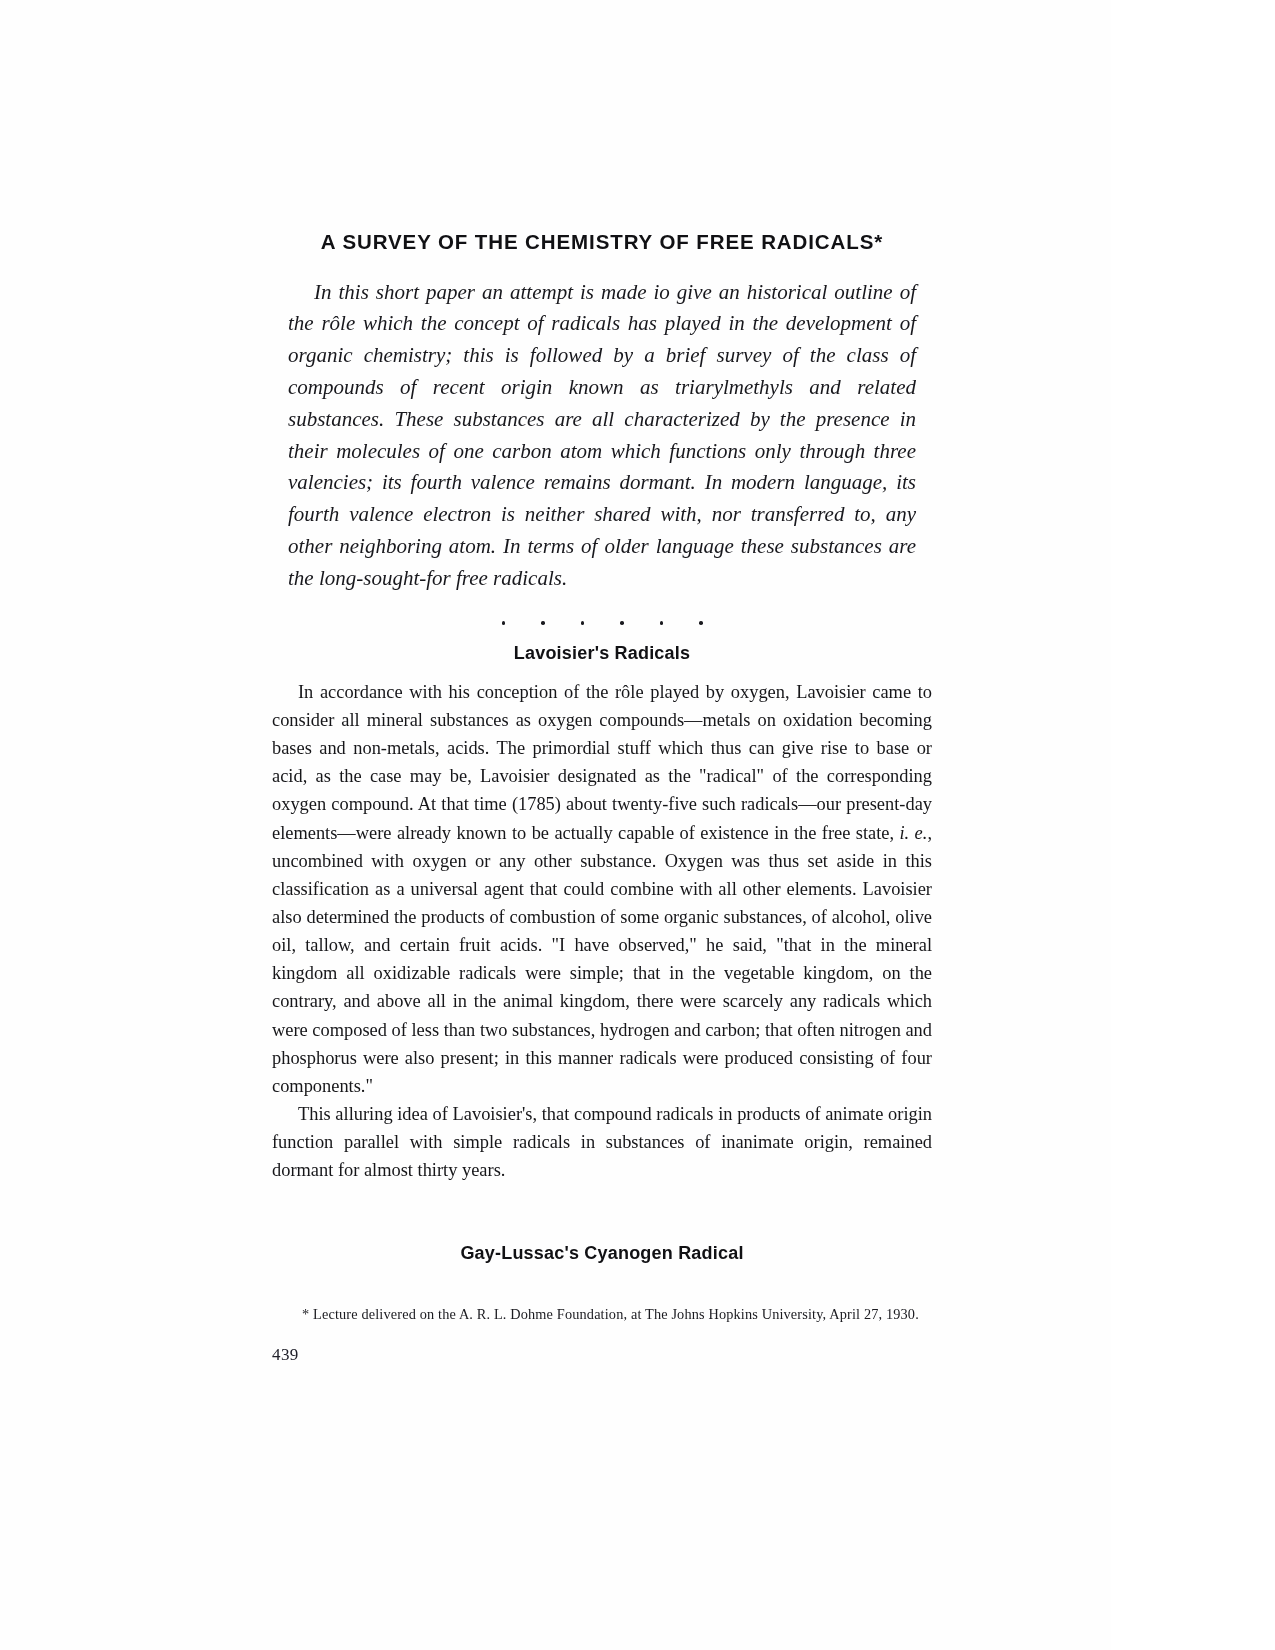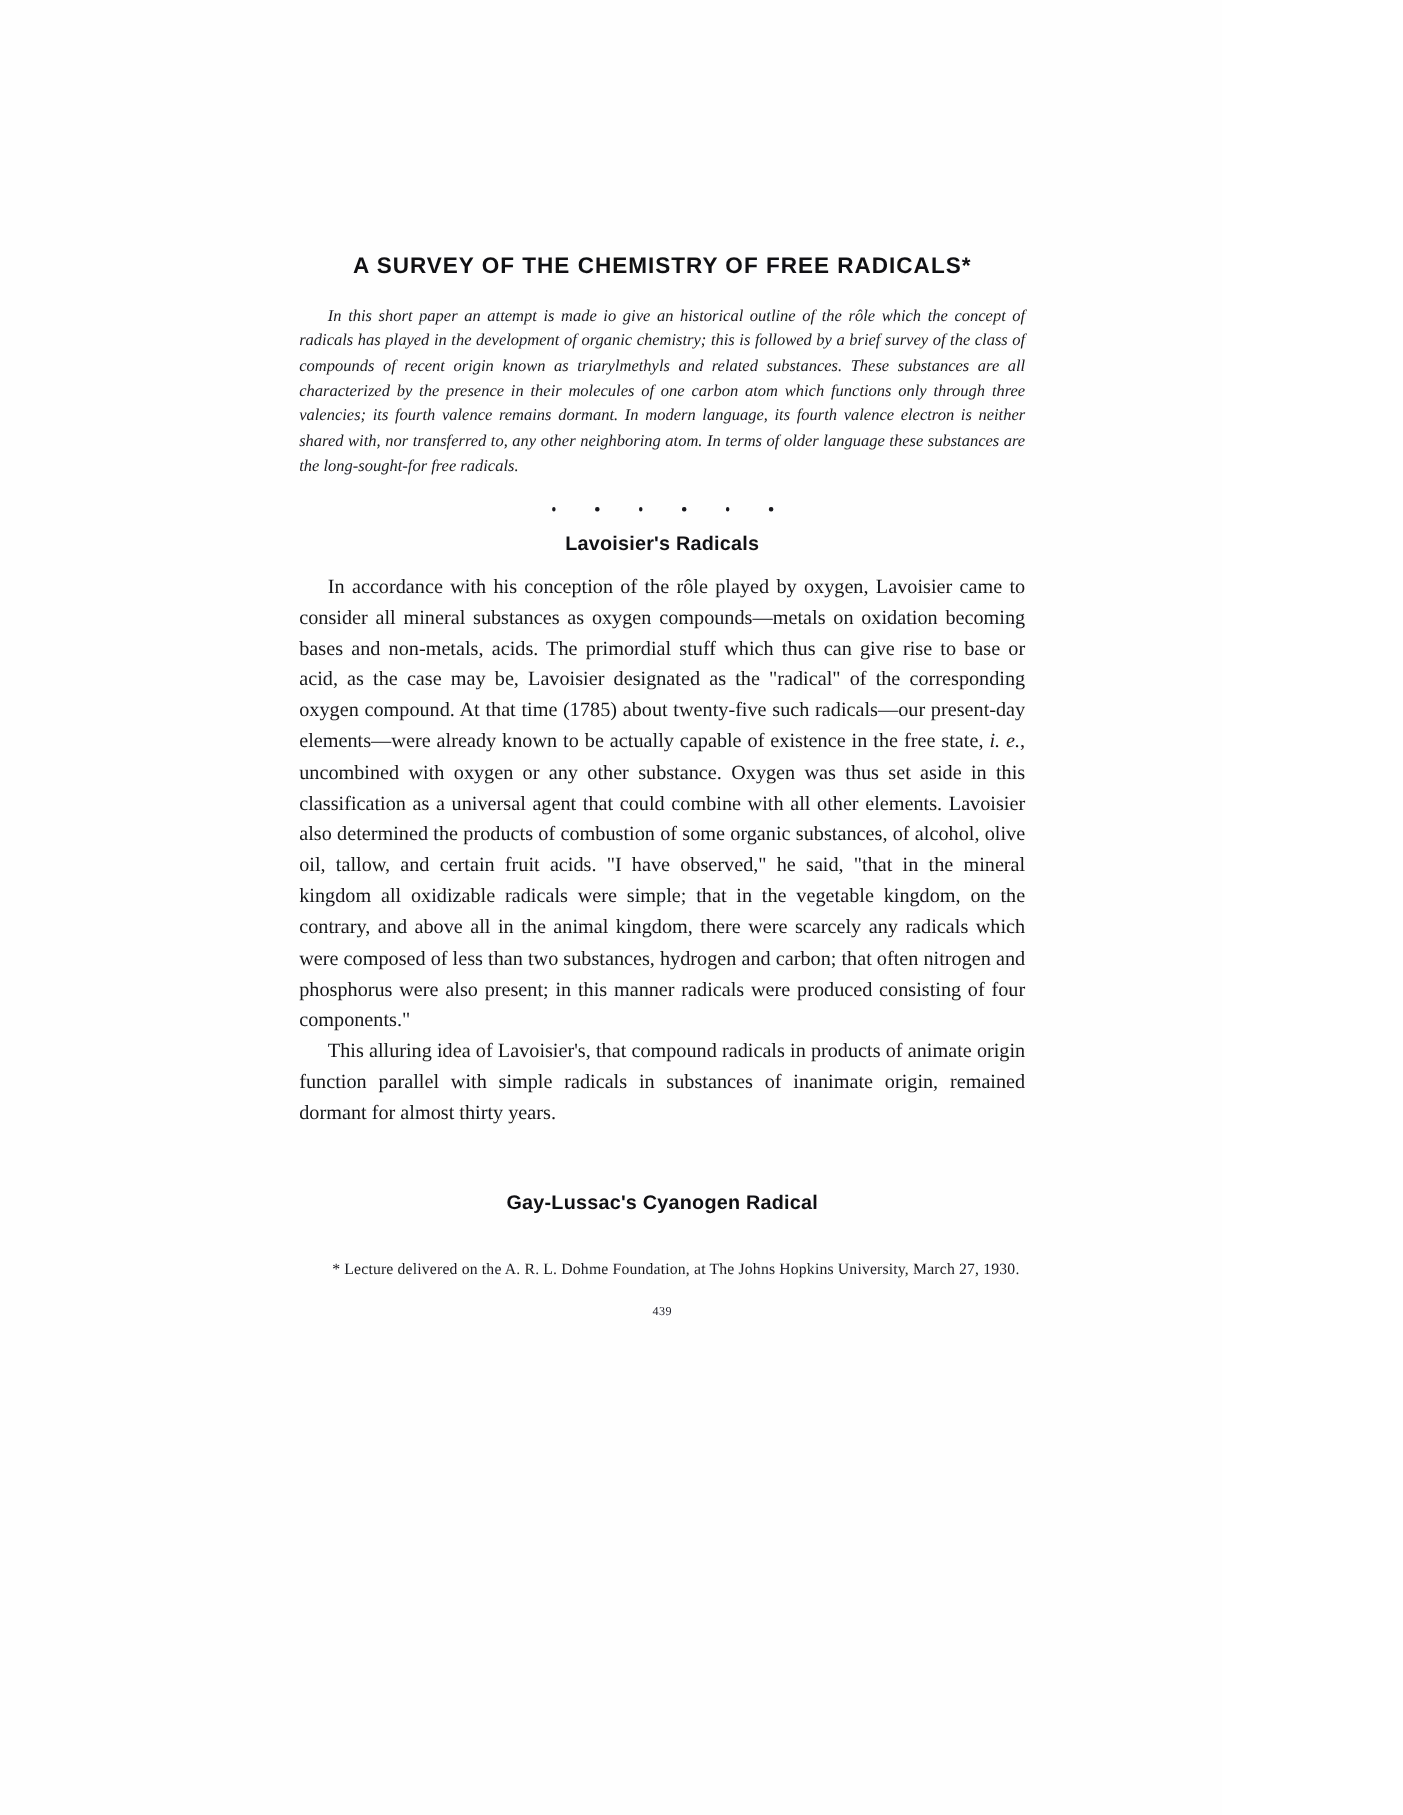--- a/index.html
+++ b/index.html
@@ -52,25 +52,25 @@
     font-size: 14.6px;
     font-variant: small-caps;
     letter-spacing: 0.7px;
     color: #1a1a1f;
     margin: 0 0 26px 0;
   }
 
   
   .abstract {
     font-style: italic;
-    font-size: 15px;
+    font-size: 21px;
     line-height: 1.515;
     text-align: justify;
     text-justify: inter-word;
-    margin: 0;
+    margin: 16px;
     color: #18181d;
     hyphens: none;
   }
   .abstract .lead-indent { padding-left: 26px; }
 
   
   .ornament {
     text-align: center;
     margin: 18px 0 16px 0;
     height: 14px;
@@ -118,22 +118,22 @@
     line-height: 1.5;
     text-align: justify;
     color: #1a1a1f;
     margin: 0;
     letter-spacing: 0.15px;
   }
   .footnote .fn-indent { padding-left: 30px; }
 
   
   .page-number {
-    text-align: center;
-    font-size: 11px;
+    text-align: left;
+    font-size: 17px;
     color: #20202a;
     margin-top: 20px;
     letter-spacing: 0.4px;
   }
 </style>
 </head>
 <body>
 
 <div id="page-sheet">
   <div id="text-block">
@@ -151,18 +151,18 @@
 
     <p class="body-par"><span class="par-indent"></span><span>In accordance with his conception of the rôle played by oxygen, Lavoisier came to consider all mineral substances as oxygen compounds—metals on oxidation becoming bases and non-metals, acids.  The primordial stuff which thus can give rise to base or acid, as the case may be, Lavoisier designated as the "radical" of the corresponding oxygen compound.  At that time (1785) about twenty-five such radicals—our present-day elements—were already known to be actually capable of existence in the free state, </span><i>i. e.</i><span>, uncombined with oxygen or any other substance.  Oxygen was thus set aside in this classification as a universal agent that could combine with all other elements.  Lavoisier also determined the products of combustion of some organic substances, of alcohol, olive oil, tallow, and certain fruit acids.  "I have observed," he said, "that in the mineral kingdom all oxidizable radicals were simple; that in the vegetable kingdom, on the contrary, and above all in the animal kingdom, there were scarcely any radicals which were composed of less than two substances, hydrogen and carbon;  that often nitrogen and phosphorus were also present;  in this manner radicals were produced consisting of four components."</span></p>
 
     <p class="body-par"><span class="par-indent"></span><span>This alluring idea of Lavoisier's, that compound radicals in products of animate origin function parallel with simple radicals in substances of inanimate origin, remained dormant for almost thirty years.</span></p>
 
     <h2 class="section-heading second">Gay-Lussac's Cyanogen Radical</h2>
 
 
     <div class="footnote-rule-gap"></div>
 
-    <p class="footnote"><span class="fn-indent"></span><span>* Lecture delivered on the A. R. L. Dohme Foundation, at The Johns Hopkins University, March 27, 1930.</span></p>
+    <p class="footnote"><span class="fn-indent"></span><span>* Lecture delivered on the A. R. L. Dohme Foundation, at The Johns Hopkins University, April 27, 1930.</span></p>
 
     <div class="page-number">439</div>
 
   </div>
 </div>
 
 </body></html>

